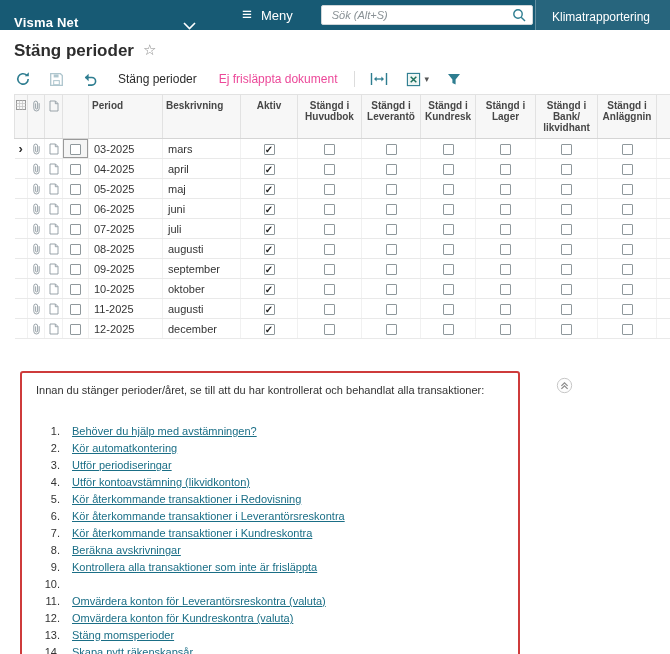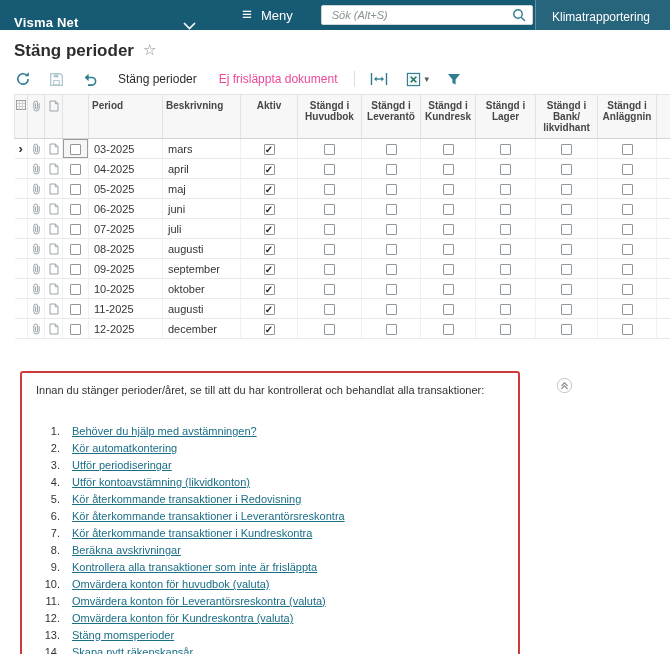--- a/index.html
+++ b/index.html
@@ -441,21 +441,20 @@
           <li class="check-item">
             <span class="check-num">8.</span>
             <a class="check-link" href="#">Beräkna avskrivningar</a>
           </li>
           <li class="check-item">
             <span class="check-num">9.</span>
             <a class="check-link" href="#">Kontrollera alla transaktioner som inte är frisläppta</a>
           </li>
           <li class="check-item">
             <span class="check-num">10.</span>
-            <a class="check-link" href="#">Omvärdera konton för huvudbok (valuta)</a>
           </li>
           <li class="check-item">
             <span class="check-num">11.</span>
             <a class="check-link" href="#">Omvärdera konton för Leverantörsreskontra (valuta)</a>
           </li>
           <li class="check-item">
             <span class="check-num">12.</span>
             <a class="check-link" href="#">Omvärdera konton för Kundreskontra (valuta)</a>
           </li>
           <li class="check-item">

